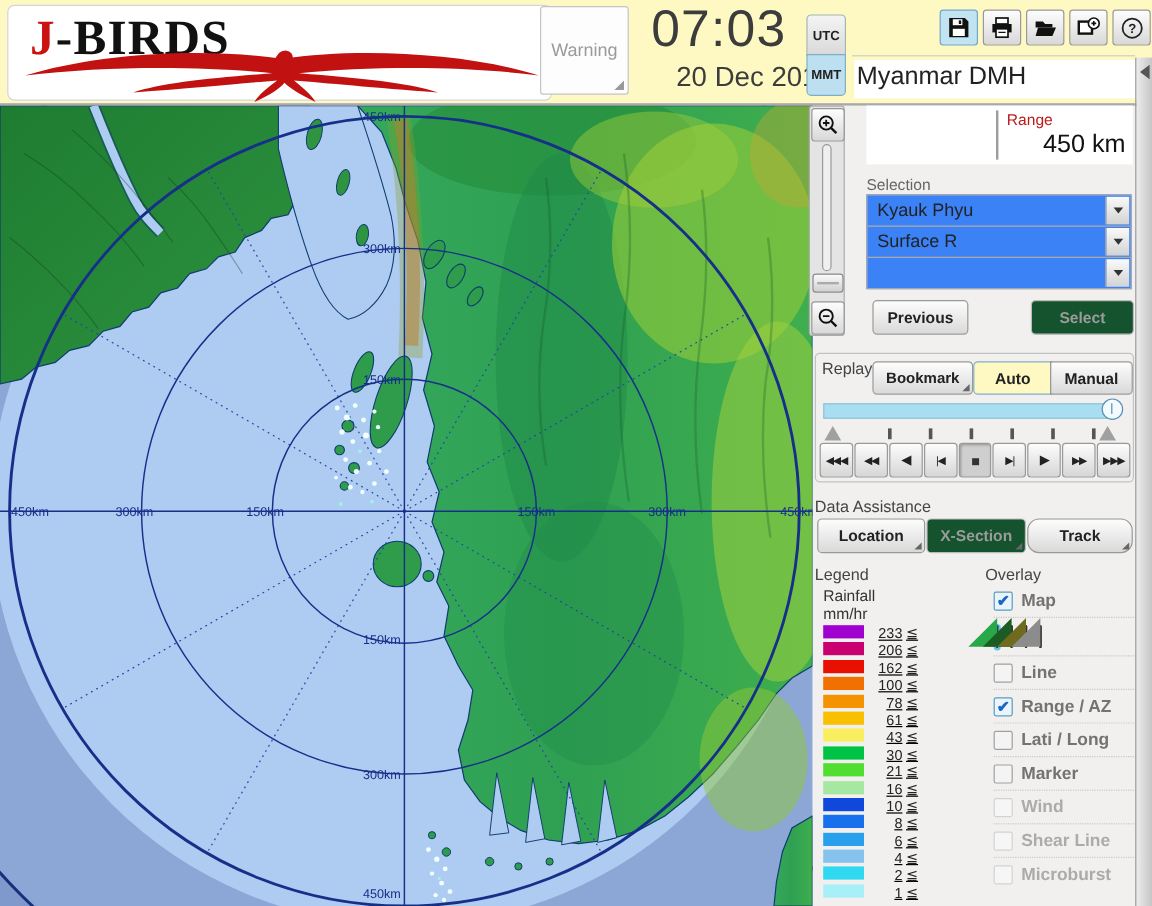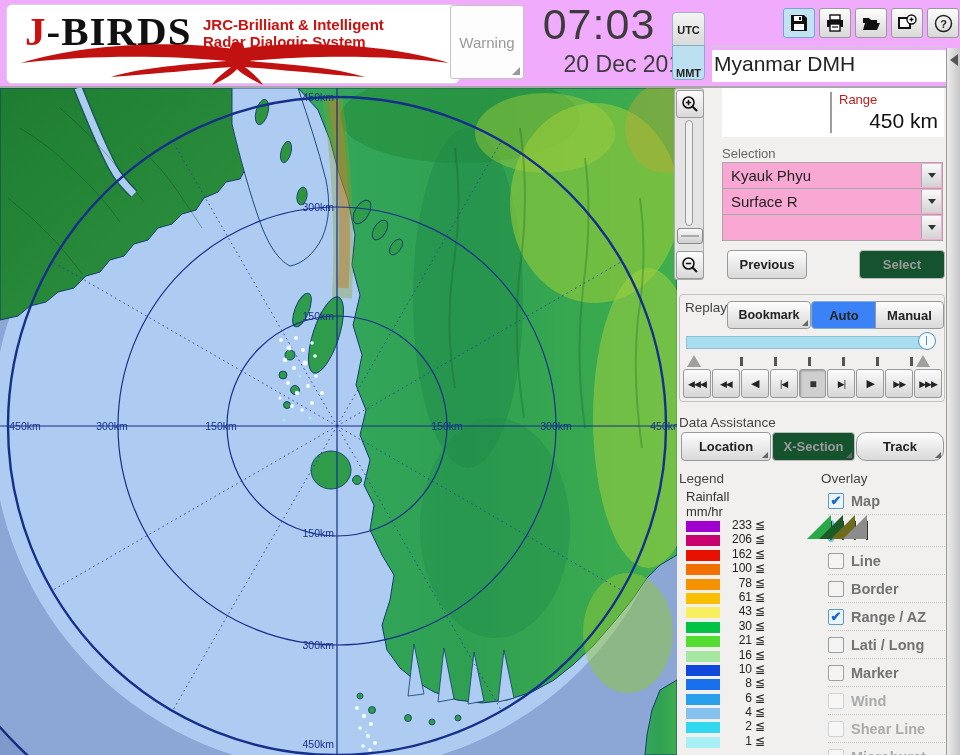--- a/index.html
+++ b/index.html
@@ -1,60 +1,60 @@
 <!DOCTYPE html>
 <html><head>
 <meta charset="utf-8">
 <style>
   html,body{margin:0;padding:0;}
   #app{position:relative;width:960px;height:755px;overflow:hidden;background:#F1F0EF;
        font-family:"Liberation Sans",sans-serif;-webkit-font-smoothing:antialiased;}
   
-  #header{position:absolute;left:0;top:0;width:960px;height:86px;background:#f0abfc;}
+  #header{position:absolute;left:0;top:0;width:960px;height:86px;background:#fef9c3;}
   #hdr-divider{position:absolute;left:0;top:86px;width:960px;height:2px;background:#A9A9A9;}
   #logo-box{position:absolute;left:6px;top:4px;width:452px;height:78px;background:#FFF;
             border:1px solid #D5D5D5;border-radius:6px;}
   #brand{position:absolute;left:18px;top:2px;font-family:"Liberation Serif",serif;font-weight:bold;
          font-size:41px;letter-spacing:1px;color:#111;}
   #brand .red-j{color:#C11;}
   #tagline{position:absolute;left:196px;top:11px;color:#C11;font-weight:bold;font-size:15px;line-height:17px;}
   #eagle{position:absolute;left:10px;top:36px;}
   #warning-btn{position:absolute;left:450px;top:5px;width:72px;height:72px;background:#FDFDFD;
                border:1px solid #C4C4C4;border-radius:3px;color:#9A9A9A;font-size:15px;
                display:flex;align-items:center;justify-content:center;}
   #clock-time{position:absolute;left:523px;top:0px;width:152px;text-align:center;
               font-size:43px;color:#3C3C3C;letter-spacing:1px;}
   #clock-date{position:absolute;left:526px;top:51px;width:168px;text-align:right;font-size:23px;color:#3C3C3C;}
   .tzbtn{position:absolute;left:672px;width:31px;height:33px;border:1px solid #9FB4BC;
          font-size:11px;font-weight:bold;color:#222;display:flex;align-items:center;justify-content:center;}
   #tz-utc{top:12px;border-radius:4px 4px 0 0;background:linear-gradient(#F4F4F4,#D9D9D9);}
-  #tz-mmt{top:45px;border-radius:0 0 4px 4px;background:#BCE0F0;border-color:#7FAEC6;align-items:flex-end;}
+  #tz-mmt{top:45px;border-radius:0 0 4px 4px;background:#BCE0F0;border-color:#7FAEC6;}
   
   #toolbar{position:absolute;left:783px;top:8px;display:flex;gap:4px;}
   .tool-btn{width:30px;height:28px;border:1px solid #999;border-radius:3px;
             background:linear-gradient(#FDFDFD,#D8D8D8);display:flex;align-items:center;justify-content:center;}
   .tool-btn.active{background:#C2E4F2;border-color:#6FA8C8;}
   
   #panel-divider{position:absolute;left:710px;top:46px;width:236px;height:1px;background:#CCC;}
   #station-name{position:absolute;left:712px;top:50px;width:234px;font-size:21px;color:#222;background:#FFF;padding:2px 0 6px 2px;}
   #range-box{position:absolute;left:722px;top:88px;width:222px;height:49px;background:#FFF;}
   #range-vdiv{position:absolute;left:108px;top:4px;width:2px;height:41px;background:#9C9C9C;}
   #range-label{position:absolute;left:117px;top:4px;font-size:13px;color:#b91c1c;text-align:center;}
   #range-value{position:absolute;right:6px;bottom:4px;font-size:21px;color:#111;}
   #selection-label{position:absolute;left:722px;top:146px;font-size:13px;color:#666;}
-  .combo{position:absolute;left:722px;width:221px;height:27px;background:#f9a8d4;border:1px solid #A8A8A8;box-sizing:border-box;}
+  .combo{position:absolute;left:722px;width:221px;height:27px;background:#3b82f6;border:1px solid #A8A8A8;box-sizing:border-box;}
   .combo .txt{position:absolute;left:8px;top:4px;font-size:15px;color:#222;}
   .combo .dd{position:absolute;right:1px;top:1px;bottom:1px;width:19px;
              background:linear-gradient(#FAFAFA,#D2D2D2);border-left:1px solid #AAA;
              display:flex;align-items:center;justify-content:center;}
   .dd-arrow{width:0;height:0;border-left:4px solid transparent;border-right:4px solid transparent;border-top:5px solid #333;}
   .btn{position:absolute;border:1px solid #999;border-radius:4px;background:linear-gradient(#FDFDFD,#D9D9D9);
        font-size:13px;font-weight:bold;color:#222;display:flex;align-items:center;justify-content:center;}
   .btn.disabled{background:#14532d;color:#9B9B9B;border-color:#BBB;}
-  .btn.active{background:#3b82f6;border-color:#7FB0CC;}
+  .btn.active{background:#fef9c3;border-color:#7FB0CC;}
   .corner{position:absolute;right:2px;bottom:2px;width:0;height:0;border-left:6px solid transparent;border-bottom:6px solid #666;}
   .corner-big{position:absolute;right:3px;bottom:3px;width:0;height:0;border-left:8px solid transparent;border-bottom:8px solid #999;}
   
   #replay-box{position:absolute;left:679px;top:294px;width:266px;height:108px;border:1px solid #C2C2C2;border-radius:4px;box-sizing:border-box;}
   #replay-label{position:absolute;left:685px;top:300px;font-size:13.5px;color:#444;}
   #replay-track{position:absolute;left:686px;top:336px;width:244px;height:13px;background:#A9DEF0;border:1px solid #8FC2D6;box-sizing:border-box;}
   #replay-thumb{position:absolute;left:918px;top:332px;width:18px;height:18px;border-radius:50%;
                 background:#F4FBFF;border:1.5px solid #5890B4;box-sizing:border-box;}
   #replay-thumb::after{content:"";position:absolute;left:7px;top:3px;width:1px;height:9px;background:#5890B4;}
   .tick-tri{position:absolute;top:355px;width:0;height:0;border-left:7px solid transparent;border-right:7px solid transparent;border-bottom:12px solid #A0A0A0;}
@@ -65,21 +65,21 @@
   .pb-btn.single{font-size:11px;}
   .pb-btn.pressed{background:#CFCFCF;box-shadow:inset 1px 1px 2px rgba(0,0,0,.25);font-size:12px;color:#333;}
   
   #da-label{position:absolute;left:679px;top:415px;font-size:13.5px;color:#444;}
   
   #legend-label{position:absolute;left:679px;top:471px;font-size:13.5px;color:#444;}
   #overlay-label{position:absolute;left:821px;top:471px;font-size:13.5px;color:#444;}
   #legend-unit1{position:absolute;left:686px;top:489px;font-size:13px;color:#333;}
   #legend-unit2{position:absolute;left:686px;top:504px;font-size:13px;color:#333;}
   #legend-rows{position:absolute;left:686px;top:521px;}
-  .lg-row{display:flex;align-items:flex-end;height:11px;margin-bottom:3.4px;}
+  .lg-row{display:flex;align-items:flex-start;height:11px;margin-bottom:3.4px;text-decoration:underline;}
   .lg-swatch{width:34px;height:11px;}
   .lg-val{width:30px;margin-left:2px;text-align:right;font-size:12px;color:#222;}
   .lg-le{margin-left:3px;font-size:12px;color:#222;}
   
   #overlay-col{position:absolute;left:828px;top:487px;width:119px;}
   .ov-row{position:relative;height:27px;display:flex;align-items:center;border-top:1px dotted #C8C8C8;}
   .ov-row:first-child{border-top:none;}
   .ov-cb{width:16px;height:16px;border:1px solid #A0A0A0;background:#F4F4F4;border-radius:2px;margin-right:7px;
          display:flex;align-items:center;justify-content:center;font-size:13px;font-weight:bold;color:#1A66C8;box-sizing:border-box;}
   .ov-row.checked .ov-cb{background:#EAF5FB;border-color:#5A9CC0;}
@@ -274,24 +274,20 @@
           <circle cx="310" cy="330" r="1.6"></circle>
           <circle cx="284" cy="332" r="1.6"></circle>
     <circle cx="366" cy="644" r="1.4"></circle>
   </g>
 </svg>
 </div>
 
 <div id="header">
   <div id="logo-box">
     <div id="brand"><span class="red-j">J</span><span>-BIRDS</span></div>
-    <div id="tagline">
-      <div>JRC-Brilliant &amp; Intelligent</div>
-      <div>Radar  Dialogic  System</div>
-    </div>
     <svg id="eagle" width="436" height="44" viewBox="0 0 436 44">
       <path fill="#C11111" d="M218,8 C150,-2 62,4 4,22 C70,14 148,14 210,20
         C158,24 118,28 94,36 C148,32 188,28 214,26
         C203,34 197,40 195,44 C209,38 217,32 220,28
         C224,32 233,38 246,44 C244,40 238,34 228,26
         C254,28 294,32 348,36 C324,28 284,24 232,20
         C294,14 372,14 432,22 C376,4 286,-2 218,8 Z"></path>
       <path fill="#C11111" d="M212,10 q2,-9 9,-9 q7,1 6,8 l7,2 -8,3 q-3,5 -9,4 z"></path>
     </svg>
   </div>
@@ -561,24 +557,20 @@
       <span class="style-swatch" style="background-color: rgb(28, 28, 16);"><span class="diag" style="border-bottom-color: rgb(110, 106, 30);"></span></span>
     </span>
     <span class="style-wrap">
       <span class="style-swatch" style="background-color: rgb(20, 20, 20);"><span class="diag" style="border-bottom-color: rgb(140, 140, 140);"></span></span>
     </span>
   </div>
   <div class="ov-row">
     <span class="ov-cb"></span>
     <span class="ov-label">Line</span>
   </div>
-  <div class="ov-row">
-    <span class="ov-cb"></span>
-    <span class="ov-label">Border</span>
-  </div>
   <div class="ov-row checked">
     <span class="ov-cb">✔</span>
     <span class="ov-label">Range / AZ</span>
   </div>
   <div class="ov-row">
     <span class="ov-cb"></span>
     <span class="ov-label">Lati / Long</span>
   </div>
   <div class="ov-row">
     <span class="ov-cb"></span>

